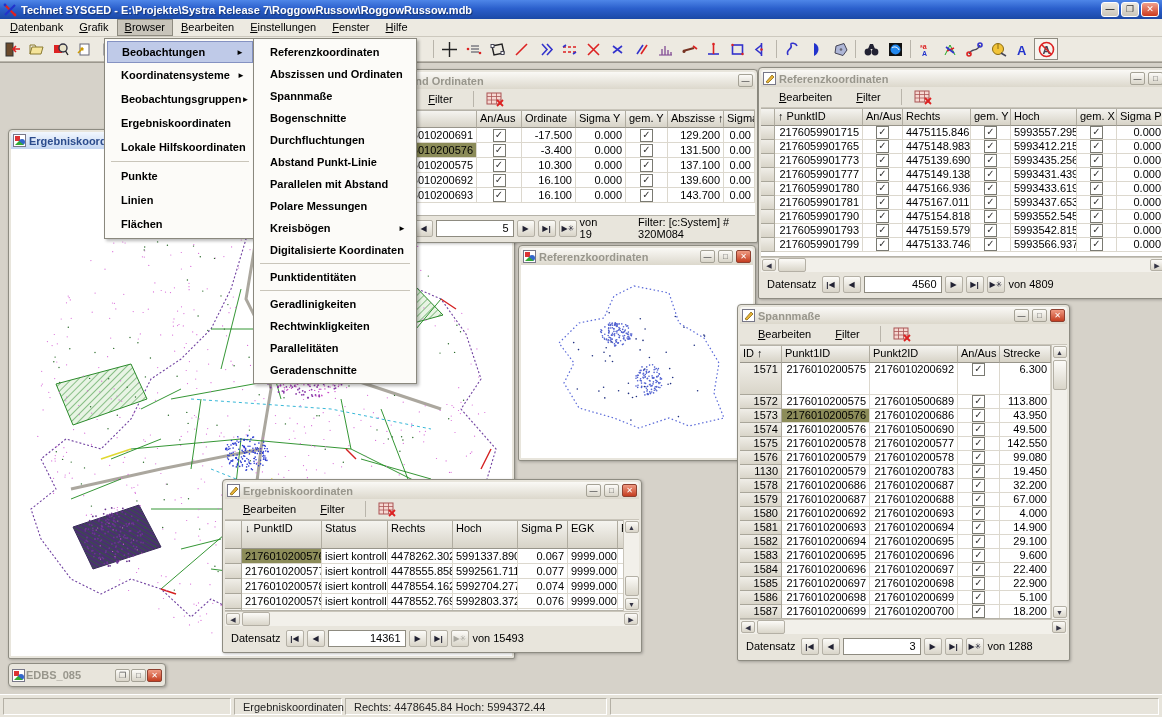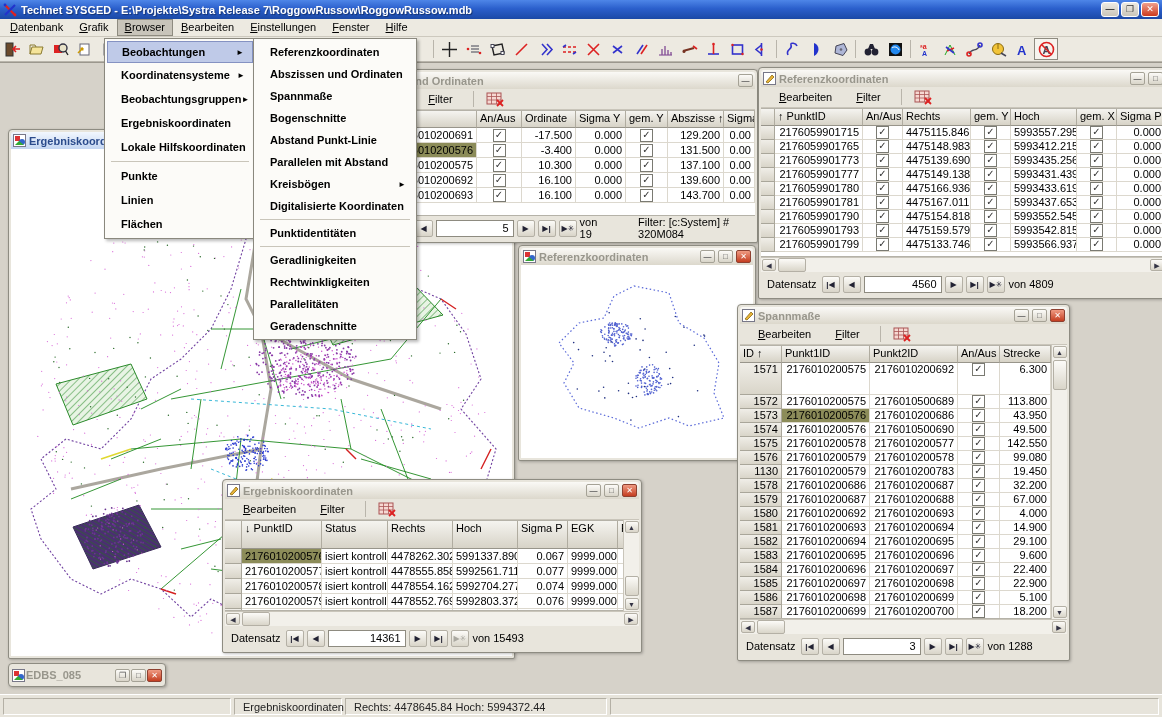--- a/index.html
+++ b/index.html
@@ -2906,24 +2906,30 @@
   <div class="pmi" style="height:22px">
       <span>Abszissen und Ordinaten</span>
     </div>
   <div class="pmi" style="height:22px">
       <span>Spannmaße</span>
     </div>
   <div class="pmi" style="height:22px">
       <span>Bogenschnitte</span>
     </div>
   <div class="pmi" style="height:22px">
+      <span>Durchfluchtungen</span>
+    </div>
+  <div class="pmi" style="height:22px">
       <span>Abstand Punkt-Linie</span>
     </div>
   <div class="pmi" style="height:22px">
       <span>Parallelen mit Abstand</span>
+    </div>
+  <div class="pmi" style="height:22px">
+      <span>Polare Messungen</span>
     </div>
   <div class="pmi" style="height:22px">
       <span>Kreisbögen</span>
       <span class="sub">►</span>
     </div>
   <div class="pmi" style="height:22px">
       <span>Digitalisierte Koordinaten</span>
     </div>
   <div class="psep"></div>
   <div class="pmi" style="height:22px">

